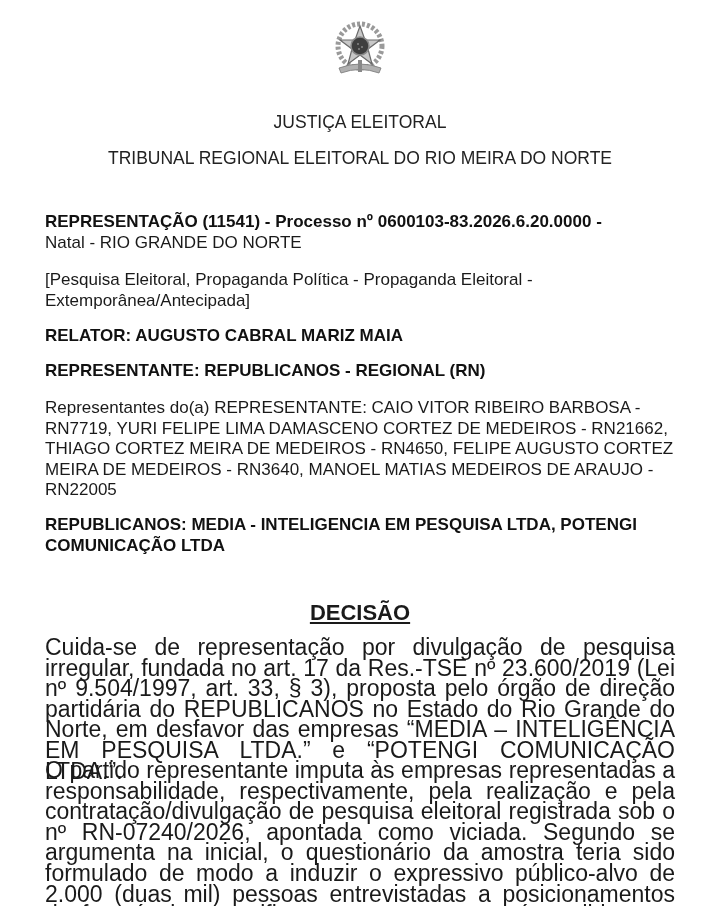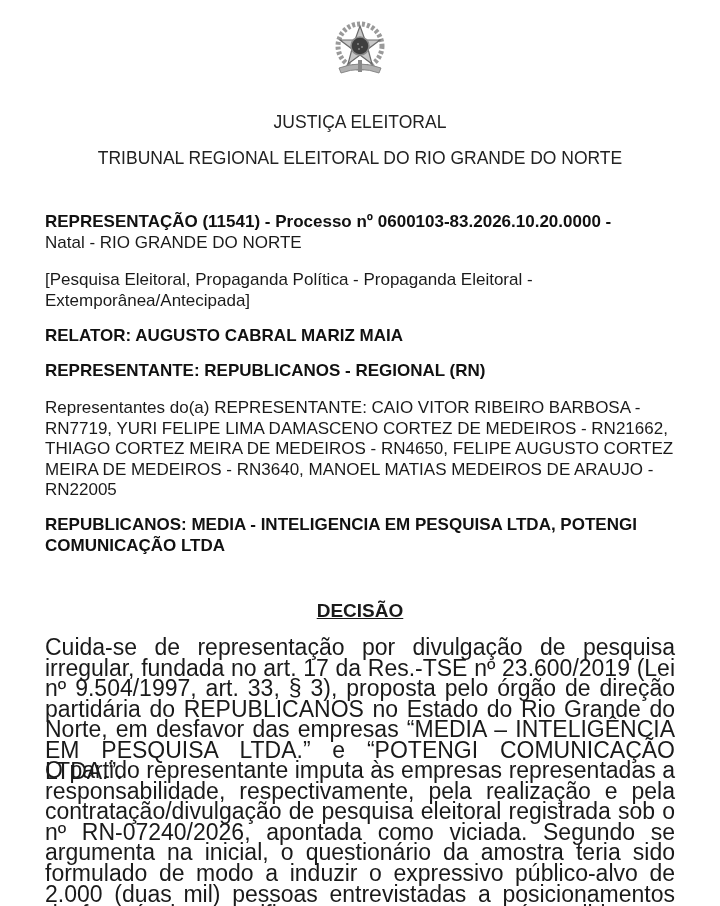--- a/index.html
+++ b/index.html
@@ -13,21 +13,21 @@
   .hdr1 { top: 112px; }
   .hdr2 { top: 148px; }
   .block { position: absolute; left: 45px; width: 630px; font-size: 17px; line-height: 20.5px; }
   .b { font-weight: bold; color: #111; }
   .title-proc { top: 212px; }
   .subject { top: 270px; }
   .relator { top: 326px; }
   .repr { top: 361px; }
   .advs { top: 398px; }
   .reprda { top: 515px; }
-  .decisao { position: absolute; left: 0; width: 720px; top: 600px; text-align: center; font-weight: bold; font-size: 19px; }
+  .decisao { position: absolute; left: 0; width: 720px; top: 600px; text-align: center; font-weight: bold; font-size: 22px; }
   .decisao span { text-decoration: underline; }
   .para { position: absolute; left: 45px; width: 630px; font-size: 23px; line-height: 20.6px; text-align: justify; }
   .p1 { top: 637px; }
   .p2 { top: 740px; text-align-last: left; margin-top: 20px; }
 </style>
 </head>
 <body>
 
 <div class="page">
 
@@ -36,24 +36,24 @@
     <polygon points="29,6 34,20 49,20 37,29 41,44 29,35 17,44 21,29 9,20 24,20" fill="#c8c8c8" stroke="#6a6a6a" stroke-width="1.2"></polygon>
     <circle cx="29" cy="26" r="9" fill="#3e3e3e" stroke="#8a8a8a" stroke-width="1.5"></circle>
     <circle cx="27" cy="24" r="0.8" fill="#bbb"></circle>
       <circle cx="31" cy="27" r="0.8" fill="#bbb"></circle>
       <circle cx="28" cy="29" r="0.8" fill="#bbb"></circle>
     <path d="M8 48 Q29 40 50 48 L48 53 Q29 46 10 53 Z" fill="#b0b0b0" stroke="#777" stroke-width="0.8"></path>
     <rect x="27" y="40" width="4" height="12" fill="#888"></rect>
   </svg>
 
   <div class="hdr hdr1">JUSTIÇA ELEITORAL</div>
-  <div class="hdr hdr2">TRIBUNAL REGIONAL ELEITORAL DO RIO GRANDE DO NORTE</div>
+  <div class="hdr hdr2">TRIBUNAL REGIONAL ELEITORAL DO RIO MEIRA DO NORTE</div>
 
   <div class="block title-proc">
-    <div class="b">REPRESENTAÇÃO (11541) - Processo nº 0600103-83.2026.10.20.0000 -</div>
+    <div class="b">REPRESENTAÇÃO (11541) - Processo nº 0600103-83.2026.6.20.0000 -</div>
     <div>Natal - RIO GRANDE DO NORTE</div>
   </div>
 
   <div class="block subject">[Pesquisa Eleitoral, Propaganda Política - Propaganda Eleitoral - Extemporânea/Antecipada]</div>
 
   <div class="block relator b">RELATOR: AUGUSTO CABRAL MARIZ MAIA</div>
 
   <div class="block repr b">REPRESENTANTE: REPUBLICANOS - REGIONAL (RN)</div>
 
   <div class="block advs">Representantes do(a) REPRESENTANTE: CAIO VITOR RIBEIRO BARBOSA - RN7719, YURI FELIPE LIMA DAMASCENO CORTEZ DE MEDEIROS - RN21662, THIAGO CORTEZ MEIRA DE MEDEIROS - RN4650, FELIPE AUGUSTO CORTEZ MEIRA DE MEDEIROS - RN3640, MANOEL MATIAS MEDEIROS DE ARAUJO - RN22005</div>

